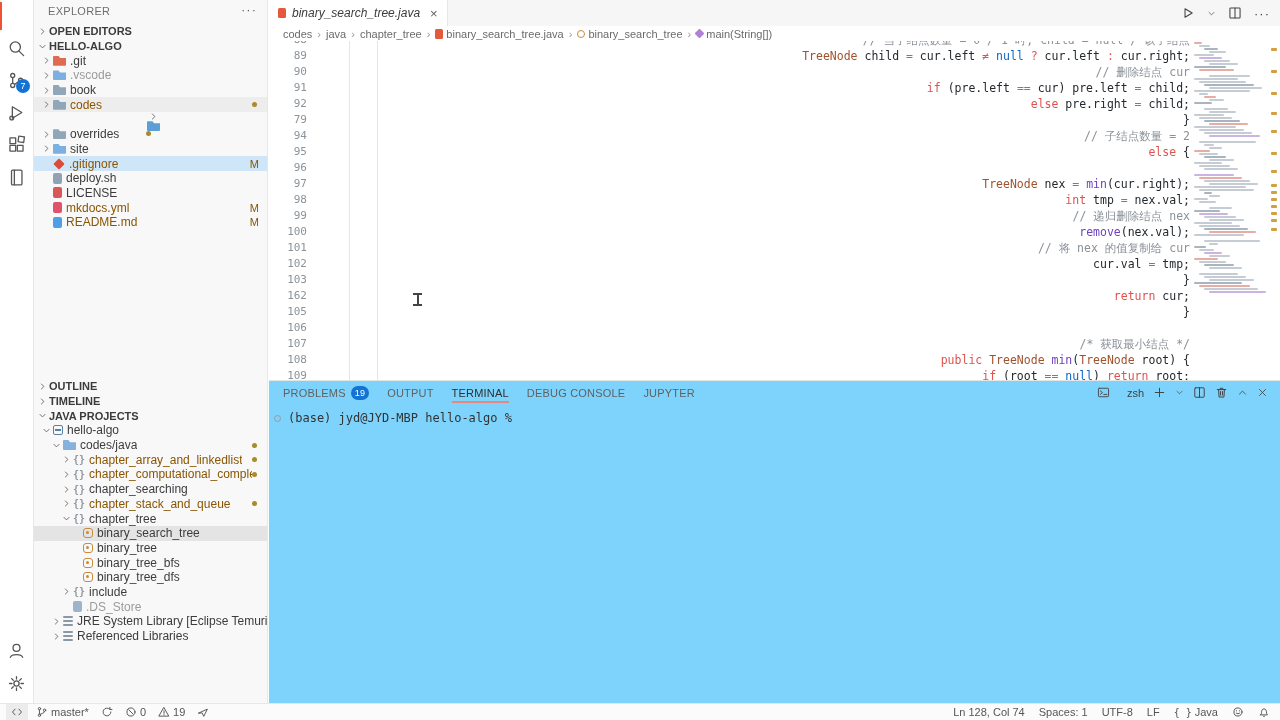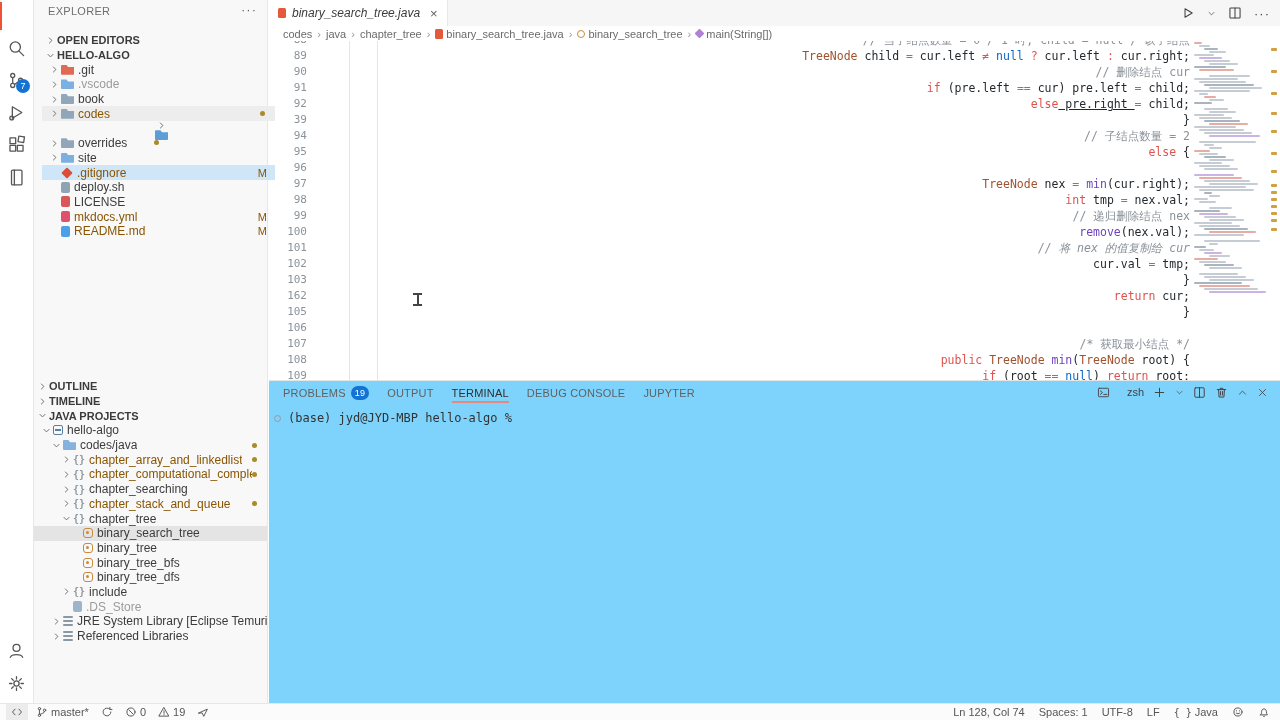--- a/index.html
+++ b/index.html
@@ -13,21 +13,21 @@
   .ab-item.active { color:#2b2b2b; }
   .ab-item.active::before { content:''; position:absolute; left:0; top:2px; bottom:2px; width:2px; background:var(--accent); }
   .ab-badge { position:absolute; right:3px; bottom:3px; min-width:14px; height:14px; border-radius:8px; background:#1273d4; color:#fff; font-size:9px; line-height:14px; text-align:center; padding:0 3px; }
 
   
   #sidebar { position:absolute; left:34px; top:0; width:234px; height:703px; background:#f8f8f8; border-right:1px solid #e7e7e7; z-index:4; font-size:12px; }
   #sb-title { position:absolute; left:14px; top:5px; font-size:11px; color:#6f6f6f; letter-spacing:.3px; }
   #sb-more { position:absolute; right:10px; top:2px; color:#616161; font-size:13px; letter-spacing:1px; cursor:pointer; }
   .sec-header { display:flex; align-items:center; height:14.7px; font-size:11px; font-weight:bold; color:#3b3b3b; padding-left:2px; cursor:pointer; }
   .sec-header .chev { width:13px; display:flex; justify-content:center; color:#646464; }
-  #explorer-top { position:absolute; left:8px; top:24px; width:100%;margin-top:9px; }
+  #explorer-top { position:absolute; left:0; top:24px; width:100%; }
   #explorer-bottom { position:absolute; left:0; top:379px; width:100%; }
   .row { position:relative; display:flex; align-items:center; height:14.7px; color:#3c3c3c; cursor:pointer; }
   .row .chev { width:13px; flex:none; display:flex; justify-content:center; color:#646464; }
   .row .lab { margin-left:4px; white-space:nowrap; overflow:hidden; }
   .row .spacer { flex:1; }
   .row .mbadge { color:#895503; font-size:11px; margin-right:8px; }
   .row .mod-dot { width:5px; height:5px; border-radius:50%; background:#a98a2d; margin-right:10px; flex:none; }
   .row.muted .lab { color:#9b9b9b; }
   .row.modified .lab { color:#895503; }
   .row.sel-blue { background:#cfe6f8; }
@@ -80,21 +80,21 @@
   .ibeam::after { content:''; position:absolute; left:1px; right:1px; top:1px; height:1.5px; background:#444; box-shadow:0 11px 0 #444; }
 
   
   #panel { position:absolute; left:0; top:380px; right:0; bottom:0; background:#7dd3fc; border-top:1px solid #e5e5e5; }
   #panel-tabs { position:absolute; left:14px; top:0; height:23px; display:flex; align-items:center; gap:18px; font-size:11px; color:#616161; }
   .ptab { position:relative; display:flex; align-items:center; gap:5px; height:23px; cursor:pointer; letter-spacing:.2px; }
   .ptab.active { color:#2f2f2f; }
   .ptab.active::after { content:''; position:absolute; left:0; right:0; bottom:1px; height:2px; background:#e8887a; }
   .ptab .pbadge { background:#1273d4; color:#fff; border-radius:8px; min-width:16px; height:14px; font-size:9px; line-height:14px; text-align:center; padding:0 4px; }
   #panel-actions { position:absolute; right:12px; top:0; height:23px; display:flex; align-items:center; gap:9px; color:#424242; }
-  #panel-actions .pa { display:flex; align-items:flex-start; gap:17px; cursor:pointer; font-size:11px; color:#424242; }
+  #panel-actions .pa { display:flex; align-items:center; gap:17px; cursor:pointer; font-size:11px; color:#424242; }
   #term-line { position:absolute; left:19px; top:30px; font-family:"DejaVu Sans Mono","Liberation Mono",monospace; font-size:12px; color:#333; }
   #term-deco { position:absolute; left:5px; top:34px; width:7px; height:7px; border:1px solid #9a9a9a; border-radius:50%; }
 
   
   #statusbar { position:absolute; left:0; top:703px; width:1280px; height:17px; background:#fbfbfb; border-top:1px solid #e7e7e7; display:flex; align-items:center; font-size:11px; color:#565656; z-index:6; }
   .sb-item { display:flex; align-items:center; gap:3px; margin-right:12px; cursor:pointer; white-space:nowrap; }
   .sb-item svg { flex:none; }
   #sb-left { display:flex; align-items:center; padding-left:6px; }
   #sb-right { margin-left:auto; display:flex; align-items:center; padding-right:10px; }
   #sb-right .sb-item { margin-right:0; margin-left:14px; }
@@ -520,30 +520,30 @@
         </span>
       </div>
     <div id="code">
       <div class="guide" style="left:80px"></div>
       <div class="guide" style="left:108px"></div>
       <div id="code-inner">
           <div class="cl"><span class="num">88</span><span class="src">            <span style="color: rgb(138, 145, 153);">// 当子结点数量 = 0 / 1 时, child = null / 该子结点</span></span></div>
           <div class="cl"><span class="num">89</span><span class="src">            <span style="color: rgb(160, 82, 45);">TreeNode</span><span style="color: rgb(36, 41, 46);"> child </span><span style="color: rgb(224, 82, 78);">=</span><span style="color: rgb(36, 41, 46);"> cur.left </span><span style="color: rgb(224, 82, 78);">≠</span><span style="color: rgb(36, 41, 46);"> </span><span style="color: rgb(11, 104, 200);">null</span><span style="color: rgb(36, 41, 46);"> </span><span style="color: rgb(224, 82, 78);">?</span><span style="color: rgb(36, 41, 46);"> cur.left </span><span style="color: rgb(224, 82, 78);">:</span><span style="color: rgb(36, 41, 46);"> cur.right;</span></span></div>
           <div class="cl"><span class="num">90</span><span class="src">            <span style="color: rgb(138, 145, 153);">// 删除结点 cur</span></span></div>
           <div class="cl"><span class="num">91</span><span class="src">            <span style="color: rgb(224, 82, 78);">if</span><span style="color: rgb(36, 41, 46);"> (pre.left </span><span style="color: rgb(224, 82, 78);">==</span><span style="color: rgb(36, 41, 46);"> cur) pre.left </span><span style="color: rgb(224, 82, 78);">=</span><span style="color: rgb(36, 41, 46);"> child;</span></span></div>
-          <div class="cl"><span class="num">92</span><span class="src">            <span style="color: rgb(224, 82, 78);">else</span><span style="color: rgb(36, 41, 46); text-decoration: underline;"> pre.right </span><span style="color: rgb(224, 82, 78);">=</span><span style="color: rgb(36, 41, 46);"> child;</span></span></div>
-          <div class="cl"><span class="num">39</span><span class="src">        <span style="color: rgb(36, 41, 46);">}</span></span></div>
+          <div class="cl"><span class="num">92</span><span class="src">            <span style="color: rgb(224, 82, 78);">else</span><span style="color: rgb(36, 41, 46);"> pre.right </span><span style="color: rgb(224, 82, 78);">=</span><span style="color: rgb(36, 41, 46);"> child;</span></span></div>
+          <div class="cl"><span class="num">79</span><span class="src">        <span style="color: rgb(36, 41, 46);">}</span></span></div>
           <div class="cl"><span class="num">94</span><span class="src">        <span style="color: rgb(138, 145, 153);">// 子结点数量 = 2</span></span></div>
           <div class="cl"><span class="num">95</span><span class="src">        <span style="color: rgb(224, 82, 78);">else</span><span style="color: rgb(36, 41, 46);"> {</span></span></div>
           <div class="cl"><span class="num">96</span></div>
           <div class="cl"><span class="num">97</span><span class="src">            <span style="color: rgb(160, 82, 45);">TreeNode</span><span style="color: rgb(36, 41, 46);"> nex </span><span style="color: rgb(224, 82, 78);">=</span><span style="color: rgb(36, 41, 46);"> </span><span style="color: rgb(111, 66, 193);">min</span><span style="color: rgb(36, 41, 46);">(cur.right);</span></span></div>
           <div class="cl"><span class="num">98</span><span class="src">            <span style="color: rgb(224, 82, 78);">int</span><span style="color: rgb(36, 41, 46);"> tmp </span><span style="color: rgb(224, 82, 78);">=</span><span style="color: rgb(36, 41, 46);"> nex.val;</span></span></div>
           <div class="cl"><span class="num">99</span><span class="src">            <span style="color: rgb(138, 145, 153);">// 递归删除结点 nex</span></span></div>
           <div class="cl"><span class="num">100</span><span class="src">            <span style="color: rgb(111, 66, 193);">remove</span><span style="color: rgb(36, 41, 46);">(nex.val);</span></span></div>
-          <div class="cl"><span class="num">101</span><span class="src">            <span style="color: rgb(138, 145, 153); font-style: italic;">// 将 nex 的值复制给 cur</span></span></div>
+          <div class="cl"><span class="num">101</span><span class="src">            <span style="color: rgb(138, 145, 153);">// 将 nex 的值复制给 cur</span></span></div>
           <div class="cl"><span class="num">102</span><span class="src">            <span style="color: rgb(36, 41, 46);">cur.val </span><span style="color: rgb(224, 82, 78);">=</span><span style="color: rgb(36, 41, 46);"> tmp;</span></span></div>
           <div class="cl"><span class="num">103</span><span class="src">        <span style="color: rgb(36, 41, 46);">}</span></span></div>
           <div class="cl"><span class="num">162</span><span class="src">        <span style="color: rgb(224, 82, 78);">return</span><span style="color: rgb(36, 41, 46);"> cur;</span></span></div>
           <div class="cl"><span class="num">105</span><span class="src">    <span style="color: rgb(36, 41, 46);">}</span></span></div>
           <div class="cl"><span class="num">106</span><span class="src"></span></div>
           <div class="cl"><span class="num">107</span><span class="src">    <span style="color: rgb(138, 145, 153);">/* 获取最小结点 */</span></span></div>
           <div class="cl"><span class="num">108</span><span class="src">    <span style="color: rgb(224, 82, 78);">public</span><span style="color: rgb(36, 41, 46);"> </span><span style="color: rgb(160, 82, 45);">TreeNode</span><span style="color: rgb(36, 41, 46);"> </span><span style="color: rgb(111, 66, 193);">min</span><span style="color: rgb(36, 41, 46);">(</span><span style="color: rgb(160, 82, 45);">TreeNode</span><span style="color: rgb(36, 41, 46);"> root) {</span></span></div>
           <div class="cl"><span class="num">109</span><span class="src">        <span style="color: rgb(224, 82, 78);">if</span><span style="color: rgb(36, 41, 46);"> (root </span><span style="color: rgb(224, 82, 78);">==</span><span style="color: rgb(36, 41, 46);"> </span><span style="color: rgb(11, 104, 200);">null</span><span style="color: rgb(36, 41, 46);">) </span><span style="color: rgb(224, 82, 78);">return</span><span style="color: rgb(36, 41, 46);"> root;</span></span></div>
         </div>
     </div>

